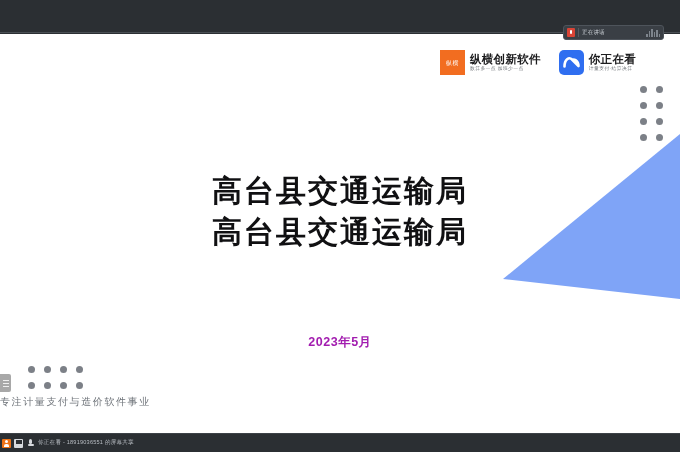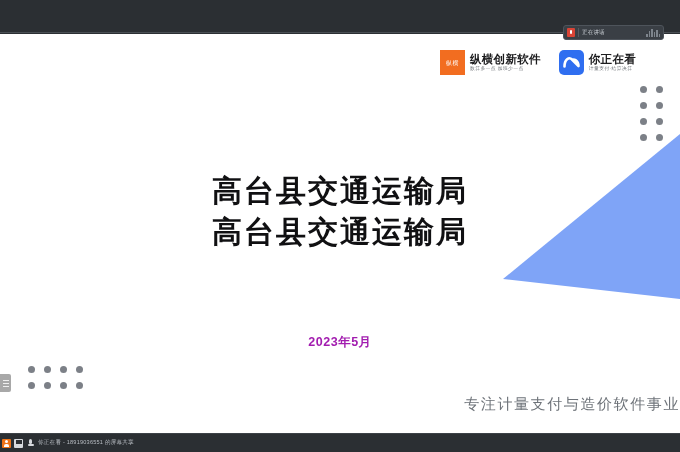--- a/index.html
+++ b/index.html
@@ -172,22 +172,22 @@
     position:absolute;
     left:0; right:0; top:300px;
     text-align:center;
     font-size:12.5px; font-weight:bold;
     color:#a21caf;
     letter-spacing:.5px;
   }
   .slide-tagline {
     position:absolute;
     left:0; right:0; top:361px;
-    text-align:right;
-    font-size:15px;
+    text-align:left;
+    font-size:10px;
     color:#6e7379;
     letter-spacing:1.6px;
   }
 
   
   .status-bar {
     position:absolute;
     left:0; bottom:0;
     width:680px; height:19px;
     background:#2b2f33;

